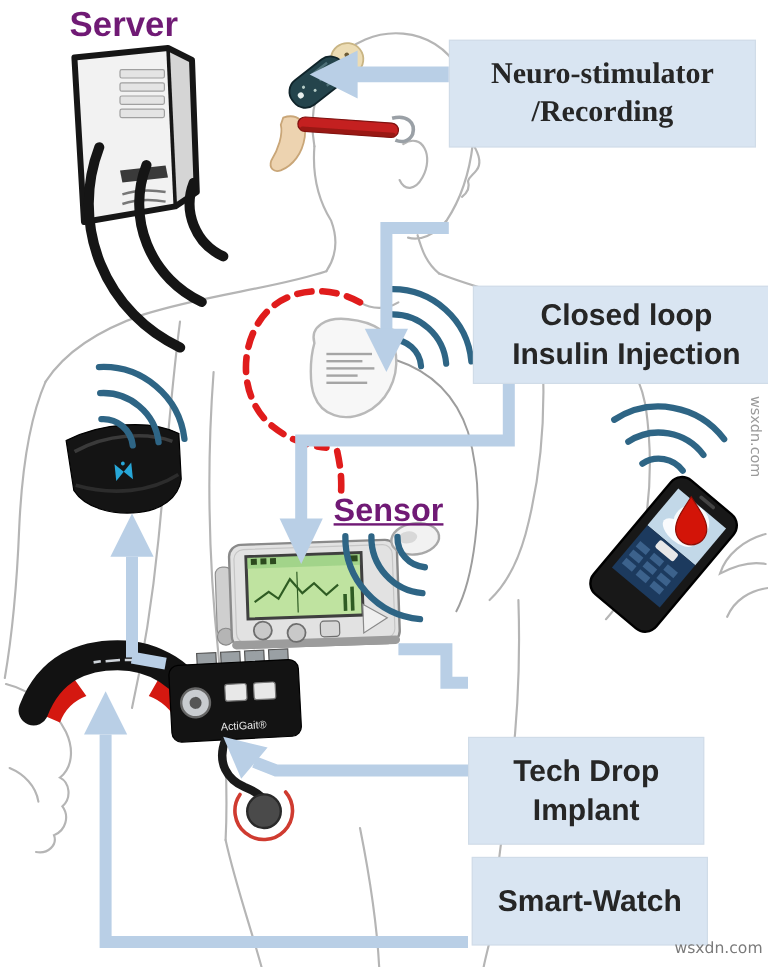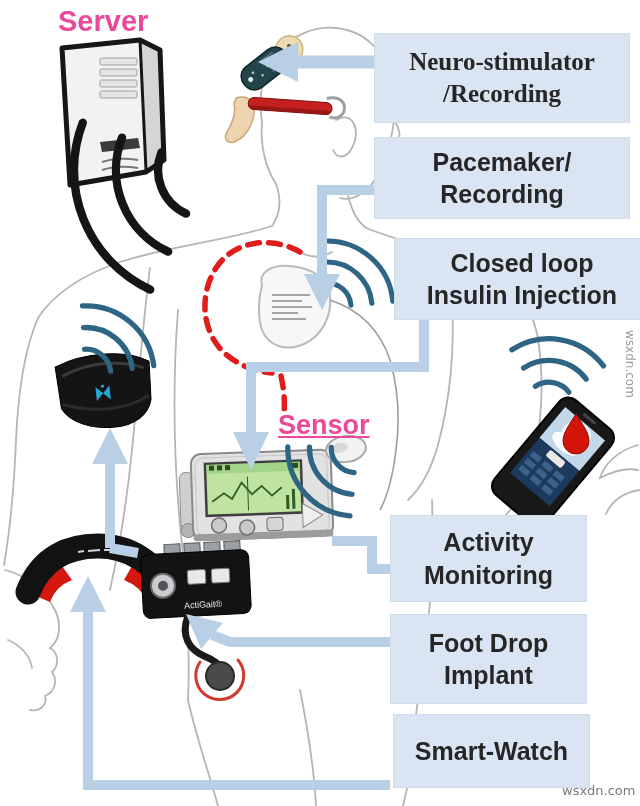--- a/index.html
+++ b/index.html
@@ -7,21 +7,21 @@
     --alert_red:#e01c1c; --accent_teal_text:#1d5045; --black:#111111;
   }
   html,body{margin:0;padding:0;}
   #stage{position:relative;width:640px;height:806px;background:#ffffff;overflow:hidden;
          font-family:"Liberation Sans",sans-serif;}
   #art{position:absolute;left:0;top:0;}
   .box{position:absolute;display:flex;align-items:center;justify-content:center;
        text-align:center;white-space:pre-line;background:var(--box_bg);
        color:var(--box_text);font-weight:bold;font-size:25px;line-height:1.3;
        border:1px solid rgba(0,0,0,0.04);}
-  .biglabel{position:absolute;font-weight:bold;color:#ec4899;text-align:right;}
+  .biglabel{position:absolute;font-weight:bold;color:#701a75;text-align:right;}
   #server-label{left:58px;top:5px;font-size:29px;}
   #sensor-label{left:278px;top:410px;font-size:27px;text-decoration:underline;}
   #implantable-label{left:26px;top:724px;font-size:32px;font-style:italic;font-weight:600;
        font-family:"Liberation Serif",serif;color:var(--accent_teal_text);letter-spacing:1px;}
   .watermark{position:absolute;color:#7a7a7a;font-size:13px;font-family:"DejaVu Sans",sans-serif;}
   #wm-bottom{left:562px;top:783px;}
   #wm-side{left:623px;top:330px;writing-mode:vertical-rl;color:#9a9a9a;font-size:12px;}
 </style>
 </head>
 <body>
@@ -237,26 +237,22 @@
       <polygon points="110,428 92,464 128,464" stroke="none"></polygon>
     </g>
   </g>
 </svg>
 
 <div class="biglabel" id="server-label">Server</div>
 <div class="biglabel" id="sensor-label">Sensor</div>
 
 <div class="box" style="left:374px;top:33px;width:254px;height:88px;font-family:Liberation Serif, serif;">Neuro-stimulator
 /Recording</div>
-<div class="box" style="left:374px;top:137px;width:254px;height:80px;">Pacemaker/
-Recording</div>
 <div class="box" style="left:394px;top:238px;width:254px;height:80px;">Closed loop
 Insulin Injection</div>
-<div class="box" style="left:390px;top:515px;width:195px;height:85px;">Activity
-Monitoring</div>
-<div class="box" style="left:390px;top:614px;width:195px;height:88px;">Foot Drop
+<div class="box" style="left:390px;top:614px;width:195px;height:88px;">Tech Drop
 Implant</div>
 <div class="box" style="left:393px;top:714px;width:195px;height:72px;">Smart-Watch</div>
 
 <div class="watermark" id="wm-bottom">wsxdn.com</div>
 <div class="watermark" id="wm-side">wsxdn.com</div>
 
 </div>
 
 </body></html>

